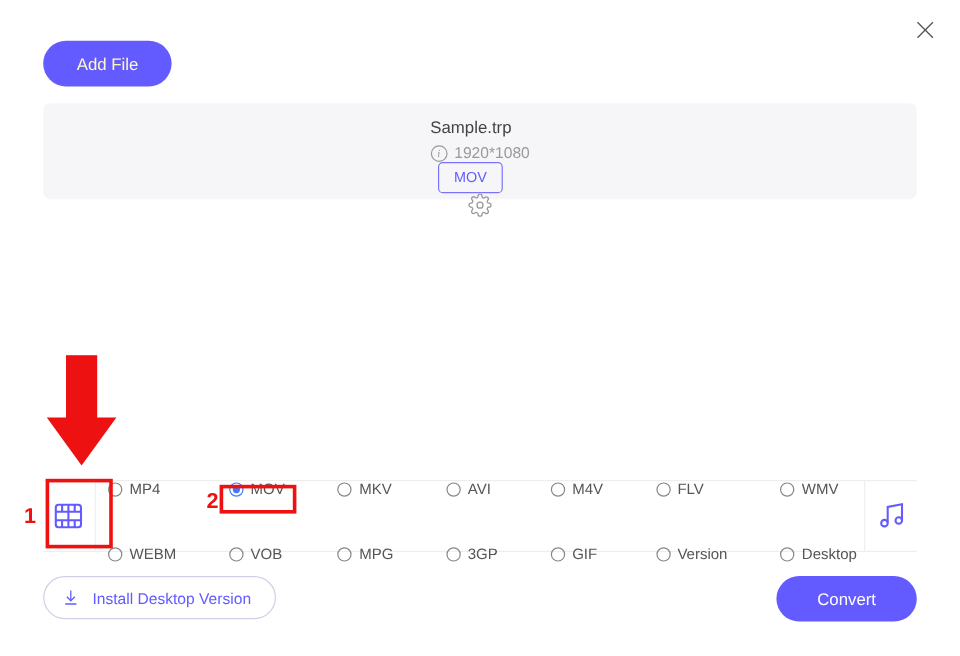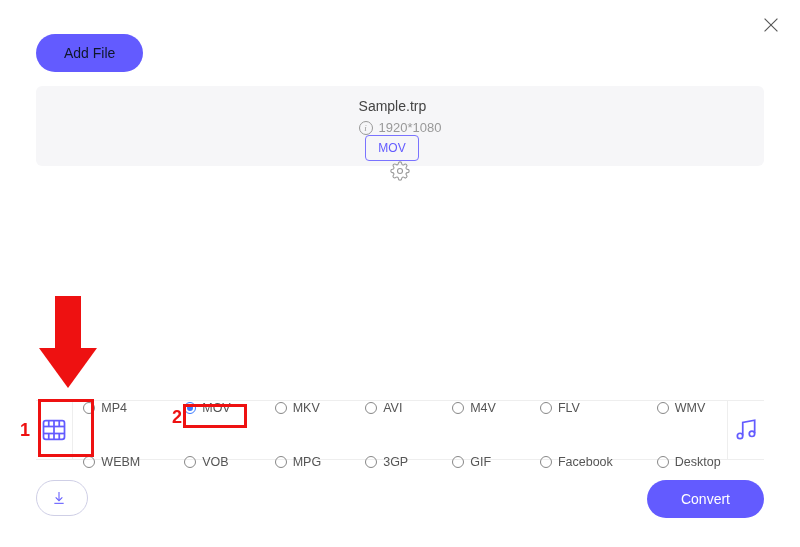--- a/index.html
+++ b/index.html
@@ -4,21 +4,21 @@
 <style>
   * { box-sizing: border-box; margin: 0; padding: 0; }
   html, body { width: 800px; height: 547px; font-family: -apple-system, BlinkMacSystemFont, "Segoe UI", Arial, sans-serif; background: #fff; }
   .app { width: 800px; height: 547px; position: relative; background: #fff; }
 
   .close-btn { position: absolute; top: 14px; right: 18px; width: 22px; height: 22px; cursor: pointer; color: #666; }
   .close-btn svg { width: 22px; height: 22px; stroke: #555; stroke-width: 1.2; }
 
   .add-file-btn {
     position: absolute; top: 34px; left: 36px;
-    background: #635bff; color: #0f172a; border: none;
+    background: #635bff; color: #fef9c3; border: none;
     border-radius: 22px; padding: 11px 28px; font-size: 14px;
     cursor: pointer; font-weight: 400;
   }
 
   .file-card {
     position: absolute; top: 86px; left: 36px; right: 36px;
     background: #f6f6f8; border-radius: 6px; height: 80px;
     display: flex; align-items: center; padding: 12px 18px; flex-direction: column;
   }
   .thumb {
@@ -186,21 +186,21 @@
         <div class="fmt-opt">
           <span class="radio"></span>
           <span>3GP</span>
         </div>
         <div class="fmt-opt">
           <span class="radio"></span>
           <span>GIF</span>
         </div>
         <div class="fmt-opt">
           <span class="radio"></span>
-          <span>Facebook</span>
+          <span>Version</span>
         </div>
         <div class="fmt-opt">
           <span class="radio"></span>
           <span>Desktop</span>
         </div>
       </div>
     <div class="audio-tab">
       <svg viewBox="0 0 24 24">
           <path d="M9 17V5l11-2v12"></path>
           <circle cx="6.5" cy="17.5" r="2.5"></circle>
@@ -208,20 +208,21 @@
         </svg>
     </div>
   </div>
 
   <button class="install-btn">
     <svg viewBox="0 0 24 24">
         <path d="M12 3v12"></path>
         <path d="M7 11l5 5 5-5"></path>
         <path d="M5 20h14"></path>
       </svg>
+    <span>Install Desktop Version</span>
   </button>
 
   <button class="convert-btn">Convert</button>
 
   <div class="arrow">
     <div class="arrow-stem"></div>
     <div class="arrow-head"></div>
   </div>
   <div class="hl1"></div>
   <div class="hl2"></div>

